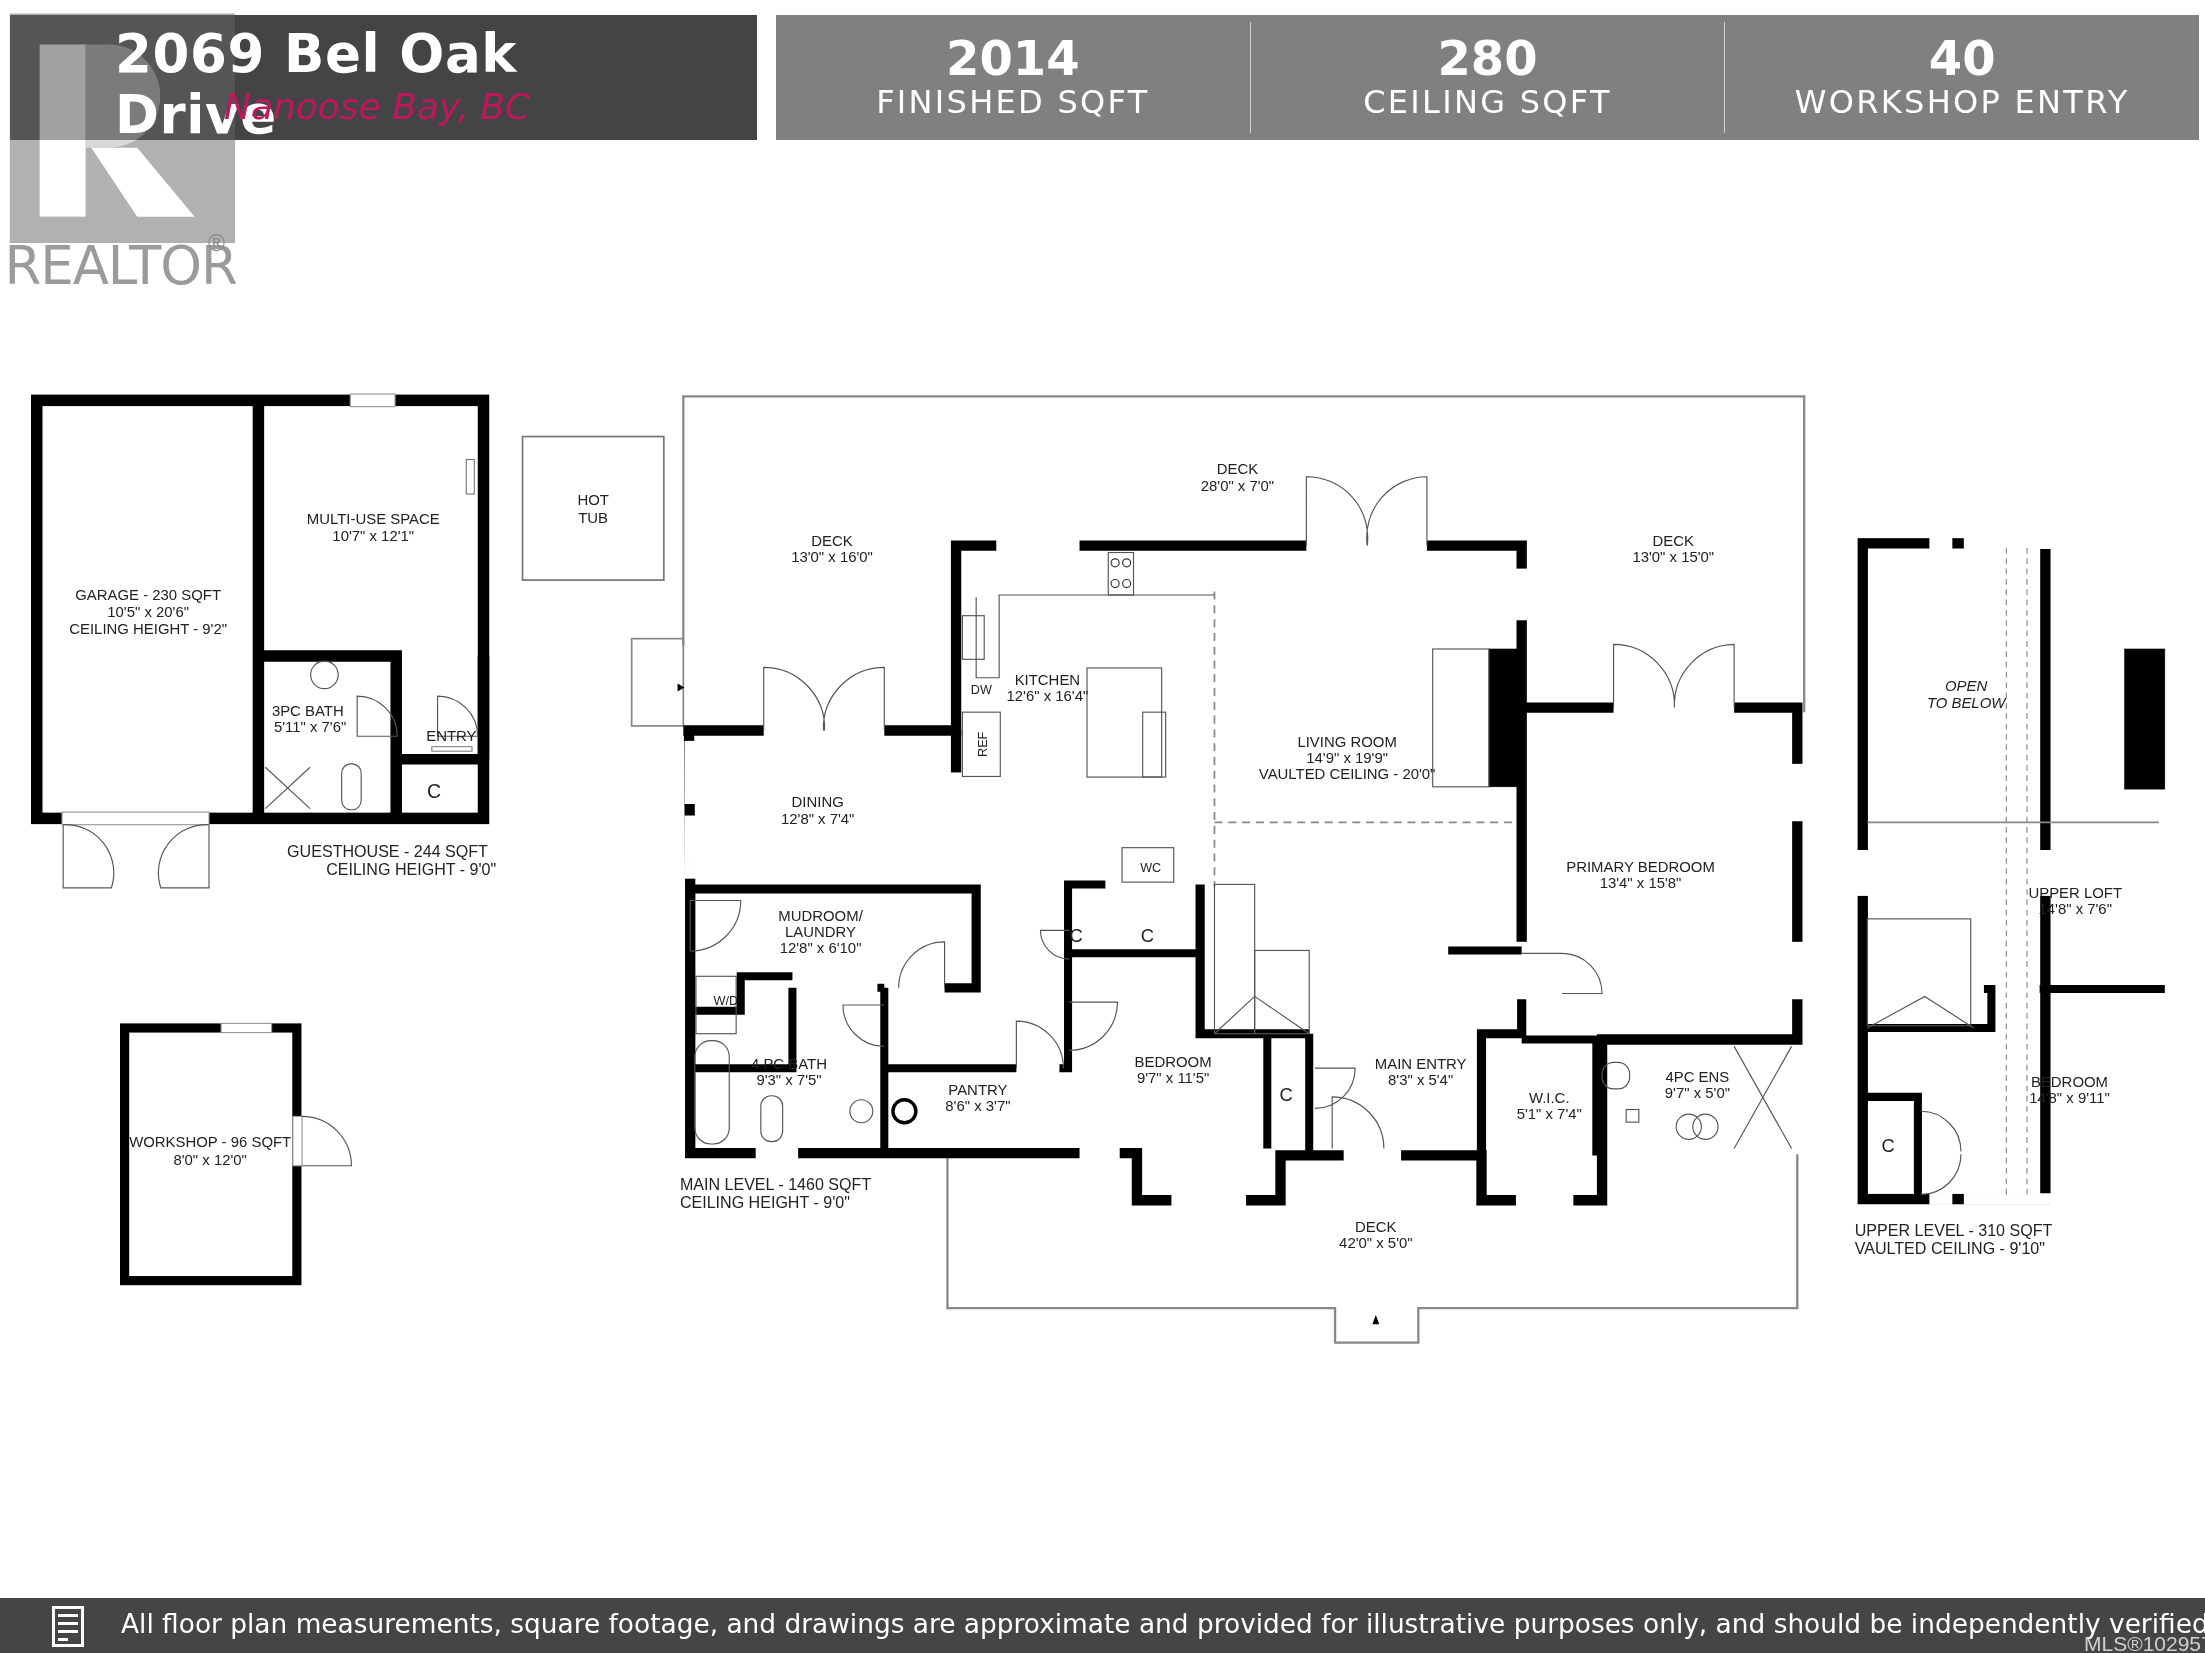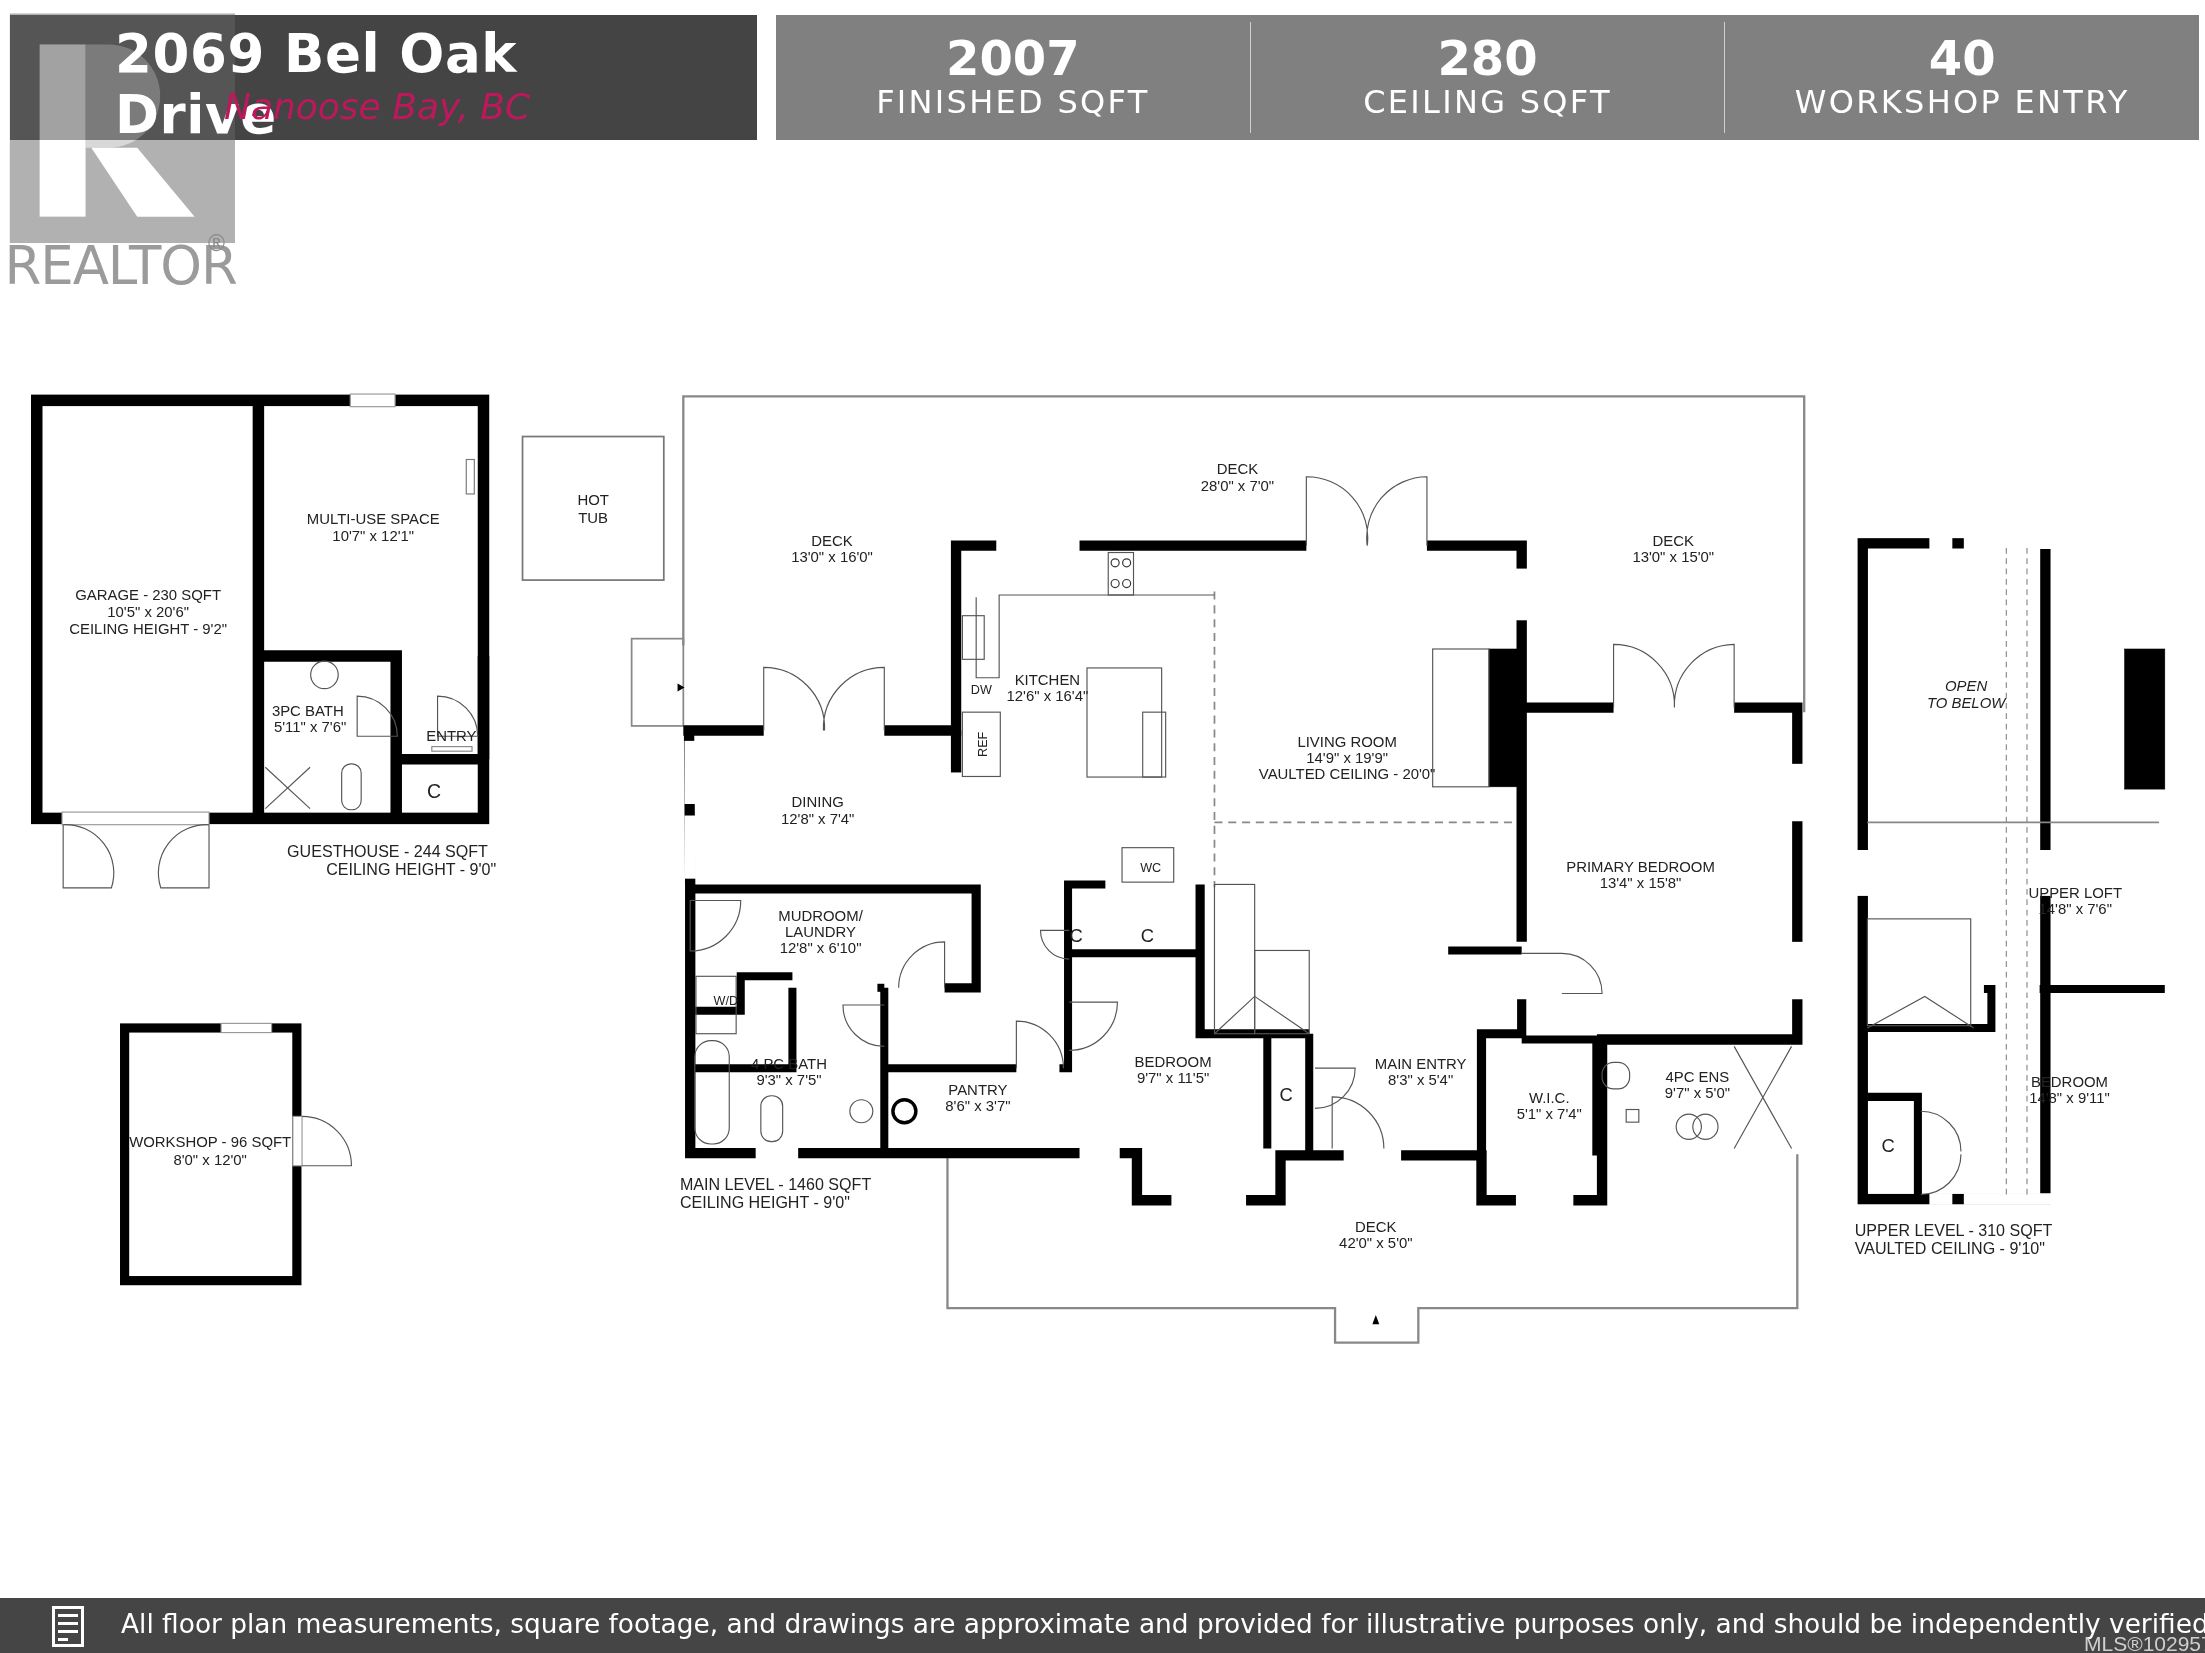--- a/index.html
+++ b/index.html
@@ -41,21 +41,21 @@
   <polygon points="150,240 230,240 330,360 230,360" fill="#fff"></polygon>
 </svg>
 <div class="abs logo-text">REALTOR</div>
 <div class="abs logo-reg">®</div>
 
 <div class="abs addr-title">2069 Bel Oak Drive</div>
 <div class="abs addr-sub">Nanoose Bay, BC</div>
 
 <div class="abs stats">
   <div class="stat">
-    <div class="stat-val">2007</div>
+    <div class="stat-val">2014</div>
     <div class="stat-lbl">FINISHED SQFT</div>
   </div>
   <div class="stat">
     <div class="stat-val">280</div>
     <div class="stat-lbl">CEILING SQFT</div>
   </div>
   <div class="stat">
     <div class="stat-val">40</div>
     <div class="stat-lbl">WORKSHOP ENTRY</div>
   </div>

